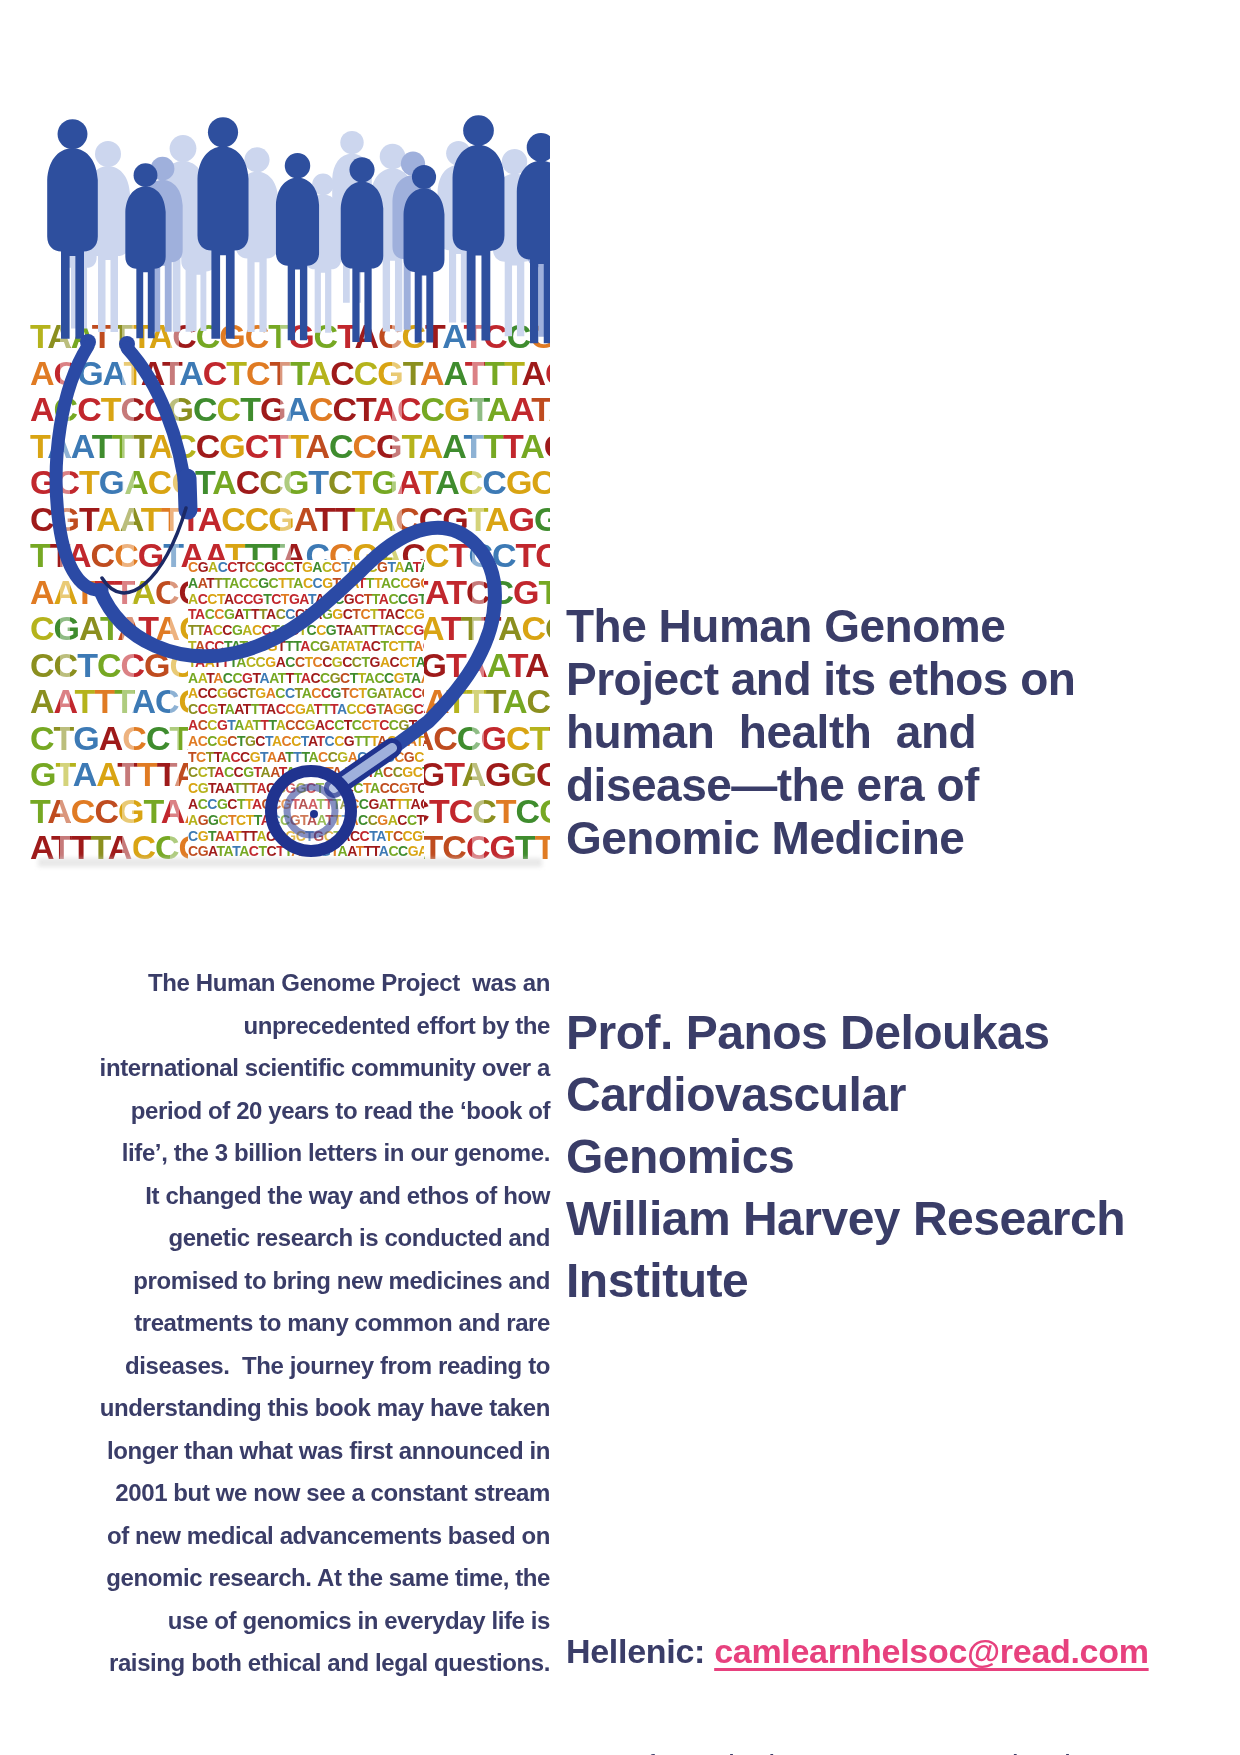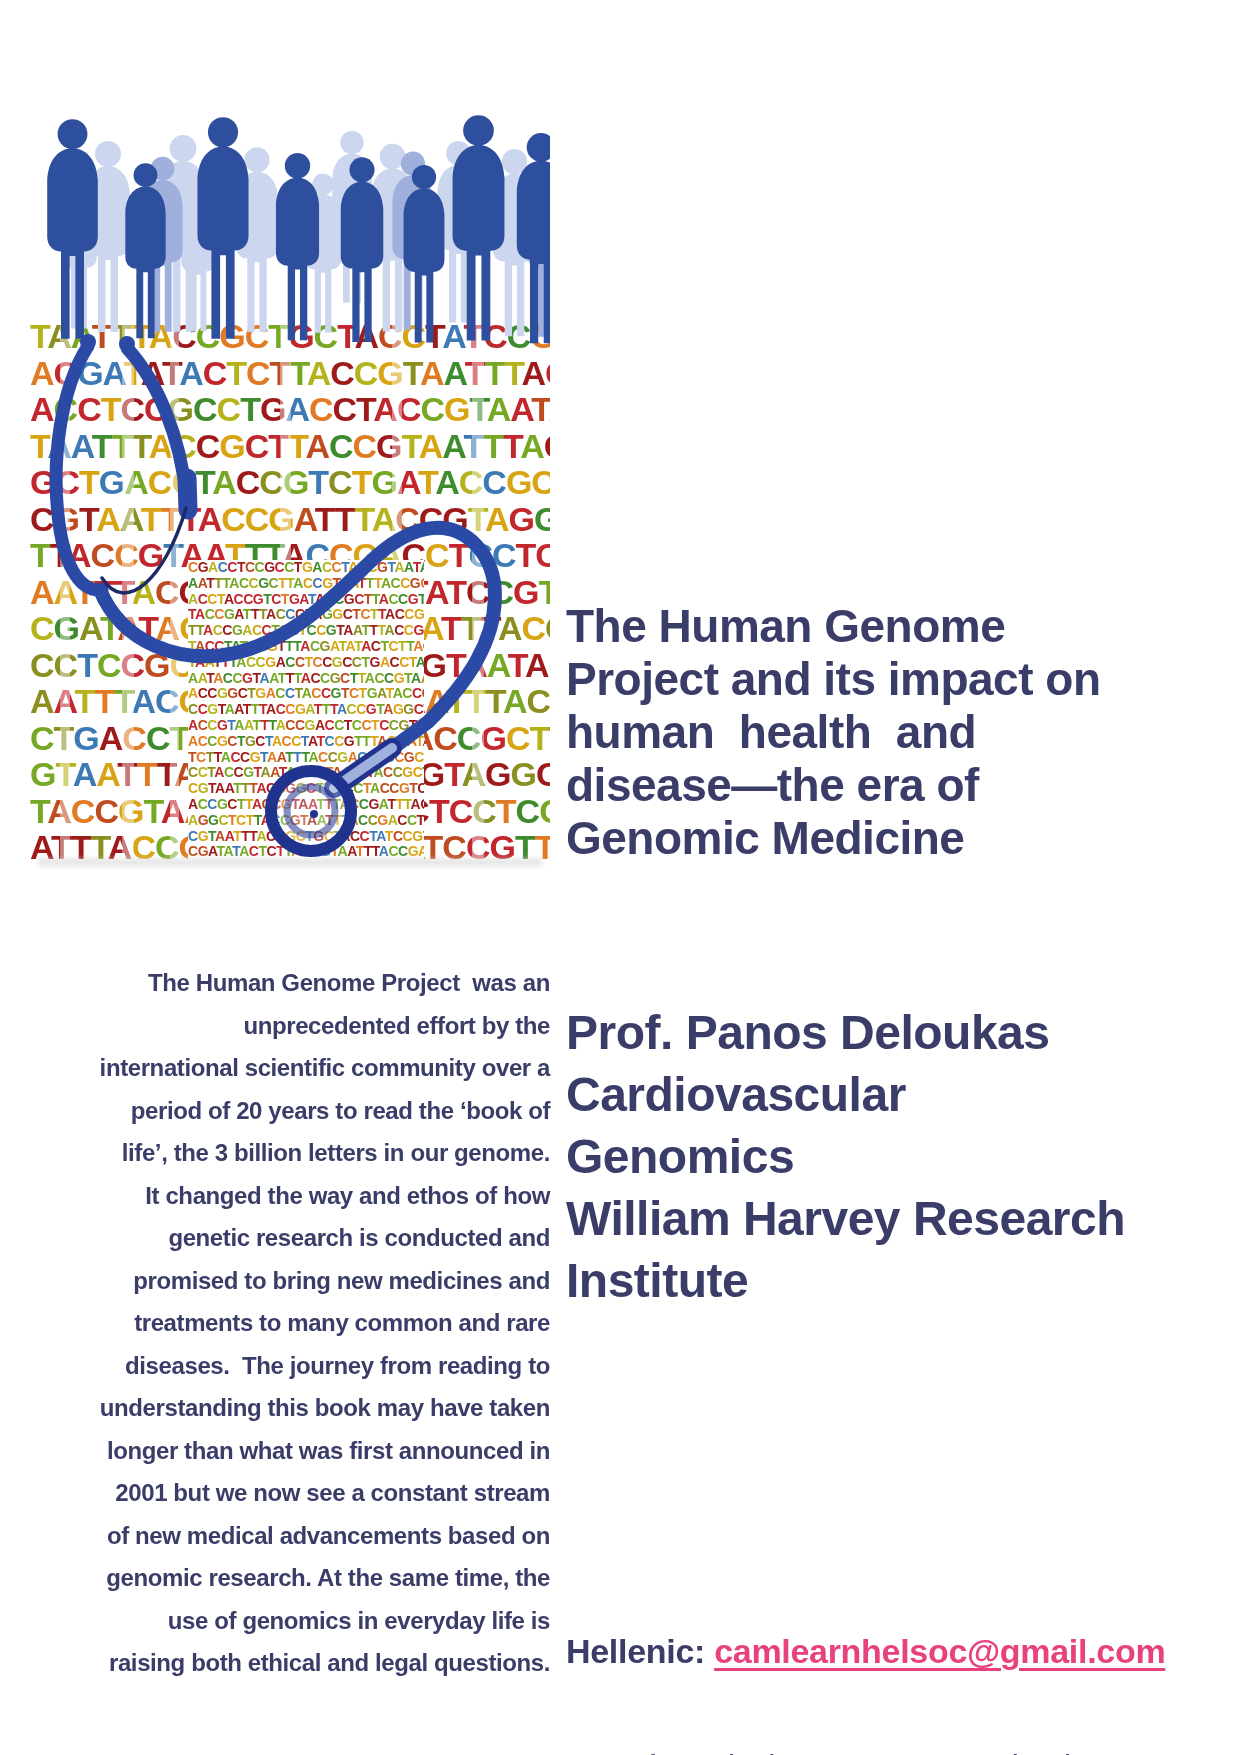--- a/index.html
+++ b/index.html
@@ -177,29 +177,29 @@
 understanding this book may have taken
 longer than what was first announced in
 2001 but we now see a constant stream
 of new medical advancements based on
 genomic research. At the same time, the
 use of genomics in everyday life is
 raising both ethical and legal questions.</div>
 
 
   <div class="talk">The Human Genome
-Project and its impact on
+Project and its ethos on
 human  health  and
 disease—the era of
 Genomic Medicine</div>
 
   <div class="speaker">Prof. Panos Deloukas
 Cardiovascular
 Genomics
 William Harvey Research
 Institute</div>
 
 
-  <div class="contact"><span>Hellenic: </span><a href="#">camlearnhelsoc@gmail.com</a></div>
+  <div class="contact"><span>Hellenic: </span><a href="#">camlearnhelsoc@read.com</a></div>
 
   <div class="credit">Image from National Human Genome Research Institute</div>
 
 </div>
 
 </body></html>

